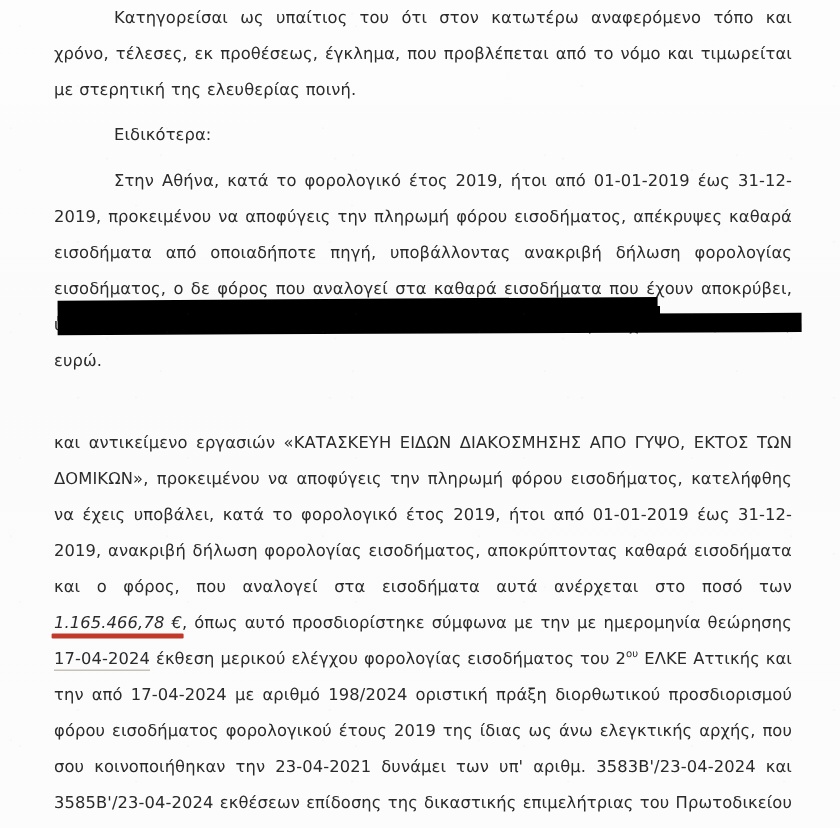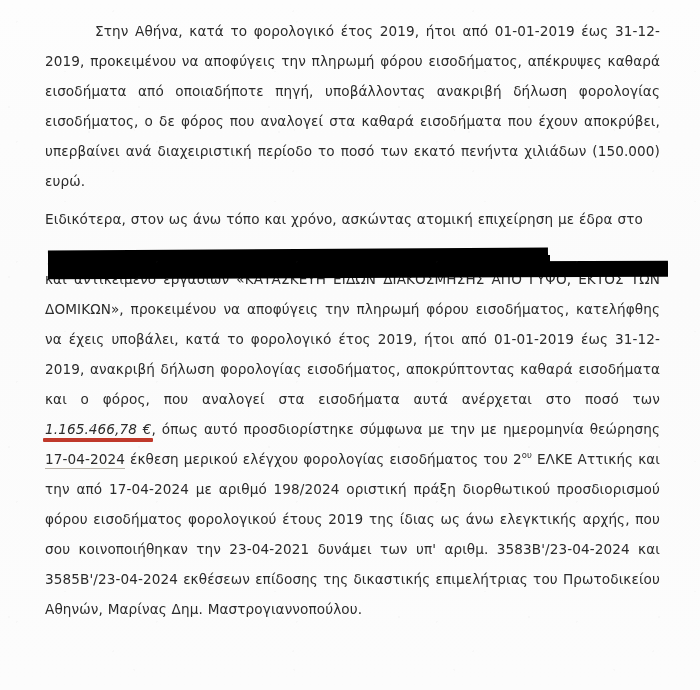--- a/index.html
+++ b/index.html
@@ -133,31 +133,32 @@
     background-size: 140px 120px, 180px 160px, 210px 130px, 160px 180px, 190px 150px, 130px 170px;
   }
 </style>
 </head>
 <body>
 
 <div class="page">
 
   <div class="doc-body">
 
+    <p class="para indent block-1">Κατηγορείσαι ως υπαίτιος του ότι στον κατωτέρω αναφερόμενο τόπο και χρόνο, τέλεσες, εκ προθέσεως, έγκλημα, που προβλέπεται από το νόμο και τιμωρείται με στερητική της ελευθερίας ποινή.</p>
 
     <div class="gap-small"></div>
 
+    <p class="para indent">Ειδικότερα:</p>
 
     <div class="gap-small"></div>
 
     <p class="para indent">Στην Αθήνα, κατά το φορολογικό έτος 2019, ήτοι από 01-01-2019 έως 31-12-2019, προκειμένου να αποφύγεις την πληρωμή φόρου εισοδήματος, απέκρυψες καθαρά εισοδήματα από οποιαδήποτε πηγή, υποβάλλοντας ανακριβή δήλωση φορολογίας εισοδήματος, ο δε φόρος που αναλογεί στα καθαρά εισοδήματα που έχουν αποκρύβει, υπερβαίνει ανά διαχειριστική περίοδο το ποσό των εκατό πενήντα χιλιάδων (150.000) ευρώ.</p>
 
     <div class="gap-small"></div>
 
-    <p class="para">Ειδικότερα, στον ως άνω τόπο και χρόνο, ασκώντας ατομική επιχείρηση με έδρα στο</p>
 
     <div style="height:30px"></div>
 
     <p class="para"><span>και αντικείμενο εργασιών «ΚΑΤΑΣΚΕΥΗ ΕΙΔΩΝ ΔΙΑΚΟΣΜΗΣΗΣ ΑΠΟ ΓΥΨΟ, ΕΚΤΟΣ ΤΩΝ ΔΟΜΙΚΩΝ», προκειμένου να αποφύγεις την πληρωμή φόρου εισοδήματος, κατελήφθης να έχεις υποβάλει, κατά το φορολογικό έτος 2019, ήτοι από 01-01-2019 έως 31-12-2019, ανακριβή δήλωση φορολογίας εισοδήματος, αποκρύπτοντας καθαρά εισοδήματα και ο φόρος, που αναλογεί στα εισοδήματα αυτά ανέρχεται στο ποσό των </span><span class="red-underline">1.165.466,78 €</span><span>, όπως αυτό προσδιορίστηκε σύμφωνα με την με ημερομηνία θεώρησης </span><span class="grey-underline">17-04-2024</span><span> έκθεση μερικού ελέγχου φορολογίας εισοδήματος του 2</span><sup class="ord">ου</sup><span> ΕΛΚΕ Αττικής και την από </span><span>17-04-2024</span><span> με αριθμό 198/2024 οριστική πράξη διορθωτικού προσδιορισμού φόρου εισοδήματος φορολογικού έτους 2019 της ίδιας ως άνω ελεγκτικής αρχής, που σου κοινοποιήθηκαν την 23-04-2021 δυνάμει των υπ' αριθμ. 3583Β'/23-04-2024 και 3585Β'/23-04-2024 εκθέσεων επίδοσης της δικαστικής επιμελήτριας του Πρωτοδικείου Αθηνών, Μαρίνας Δημ. Μαστρογιαννοπούλου.</span></p>
 
   </div>
 
   <div class="redaction-layer">
     <div class="redaction-bar upper"></div>
     <div class="redaction-bar joint"></div>

